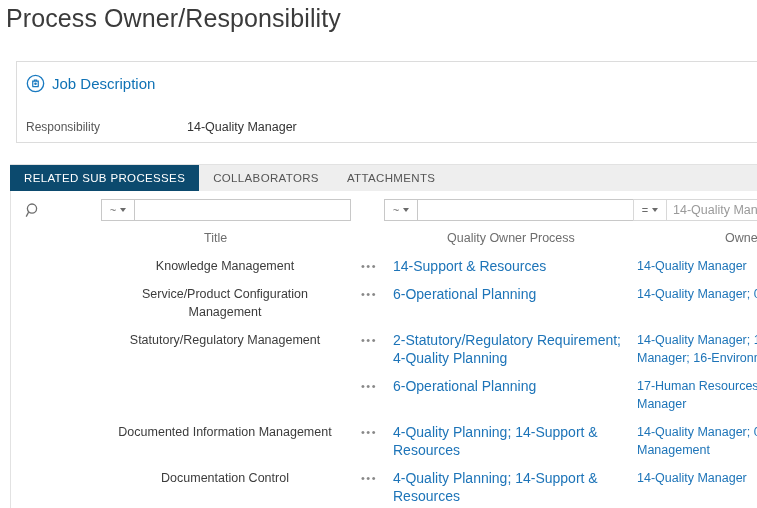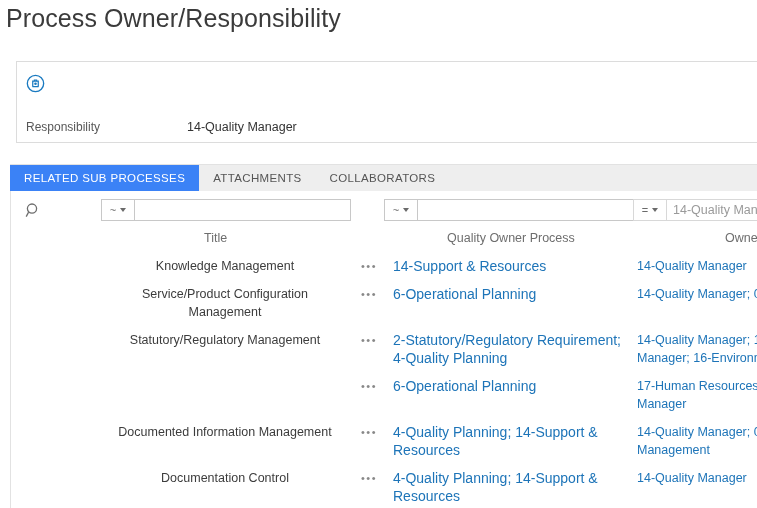--- a/index.html
+++ b/index.html
@@ -82,21 +82,21 @@
     display: flex;
     align-items: center;
     padding: 0 14px;
     font-size: 11.5px;
     color: #555555;
     letter-spacing: 0.35px;
     white-space: nowrap;
     cursor: pointer;
   }
   .tab.active {
-    background: #3b82f6;
+    background: #0c4a6e;
     color: #ffffff;
   }
 
   
   .panel {
     position: absolute;
     left: 10px; top: 191px;
     width: 760px; height: 317px;
     border-left: 1px solid #e2e2e2;
     background: #ffffff;
@@ -238,29 +238,30 @@
   <div class="jd-card">
     <div class="jd-head">
       <span class="jd-icon">
         <svg viewBox="0 0 20 20" width="19" height="19">
           <circle cx="10" cy="10" r="8.6" fill="none" stroke="#1a7ac0" stroke-width="1.4"></circle>
           <path d="M7.1 7.6 h5.8 v5.2 a0.6 0.6 0 0 1 -0.6 0.6 h-4.6 a0.6 0.6 0 0 1 -0.6 -0.6 z" fill="none" stroke="#1a7ac0" stroke-width="1.3"></path>
           <circle cx="10" cy="10.3" r="1.35" fill="#1a7ac0"></circle>
           <path d="M8.8 7.6 v-1.1 h2.4 v1.1" fill="none" stroke="#1a7ac0" stroke-width="1.2"></path>
         </svg>
       </span>
+      <span class="jd-title">Job Description</span>
     </div>
     <div class="jd-field-label">Responsibility</div>
     <div class="jd-field-value">14-Quality Manager</div>
   </div>
 
   <div class="tabbar">
     <div class="tab active">RELATED SUB PROCESSES</div>
+    <div class="tab">COLLABORATORS</div>
     <div class="tab">ATTACHMENTS</div>
-    <div class="tab">COLLABORATORS</div>
   </div>
 
   <div class="panel">
 
     <div class="filter-row">
       <span class="search-icon">
         <svg viewBox="0 0 17 17" width="17" height="17">
           <circle cx="7" cy="6.6" r="4.6" fill="none" stroke="#6d6d6d" stroke-width="1.3"></circle>
           <line x1="3.6" y1="10.1" x2="1.2" y2="14.6" stroke="#6d6d6d" stroke-width="1.3"></line>
         </svg>

